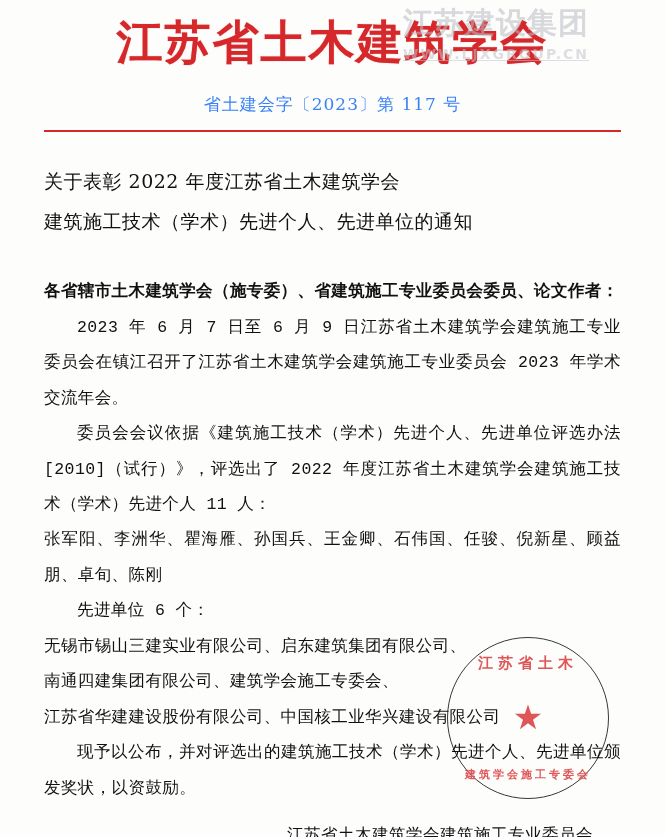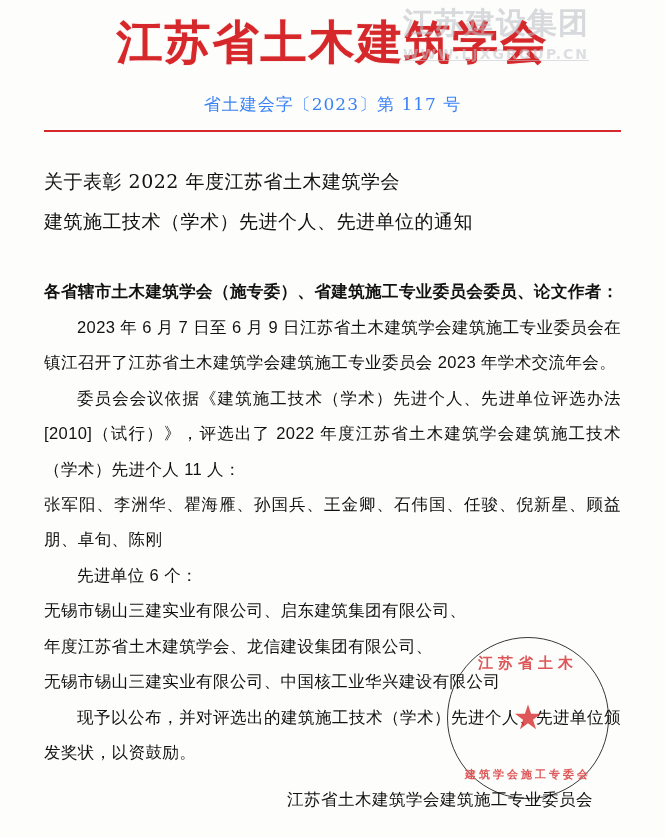--- a/index.html
+++ b/index.html
@@ -98,21 +98,21 @@
     font-family: "DejaVu Serif", serif;
     letter-spacing: 0.5px;
   }
   .subject div { white-space: nowrap; }
 
   .body-text {
     margin-top: 32px;
     font-size: 16.5px;
     color: #111;
     line-height: 2.15;
-    font-family: Liberation Sans, sans-serif;
+    font-family: Liberation Mono, monospace;
     letter-spacing: 0.4px;
   }
   .salutation {
     font-weight: bold;
     margin-bottom: 4px;
   }
   .para {
     text-indent: 2em;
     margin: 0;
     text-align: justify;
@@ -194,22 +194,22 @@
     <div>建筑施工技术（学术）先进个人、先进单位的通知</div>
   </div>
 
   <div class="body-text">
     <p class="para noindent salutation">各省辖市土木建筑学会（施专委）、省建筑施工专业委员会委员、论文作者：</p>
     <p class="para">2023 年 6 月 7 日至 6 月 9 日江苏省土木建筑学会建筑施工专业委员会在镇江召开了江苏省土木建筑学会建筑施工专业委员会 2023 年学术交流年会。</p>
     <p class="para">委员会会议依据《建筑施工技术（学术）先进个人、先进单位评选办法[2010]（试行）》，评选出了 2022 年度江苏省土木建筑学会建筑施工技术（学术）先进个人 11 人：</p>
     <p class="para noindent">张军阳、李洲华、瞿海雁、孙国兵、王金卿、石伟国、任骏、倪新星、顾益朋、卓旬、陈刚</p>
     <p class="para">先进单位 6 个：</p>
     <p class="para noindent">无锡市锡山三建实业有限公司、启东建筑集团有限公司、</p>
-    <p class="para noindent">年度江苏省土木建筑学会、龙信建设集团有限公司、</p>
-    <p class="para noindent">无锡市锡山三建实业有限公司、中国核工业华兴建设有限公司</p>
+    <p class="para noindent">南通四建集团有限公司、建筑学会施工专委会、</p>
+    <p class="para noindent">江苏省华建建设股份有限公司、中国核工业华兴建设有限公司</p>
     <p class="para">现予以公布，并对评选出的建筑施工技术（学术）先进个人、先进单位颁发奖状，以资鼓励。</p>
   </div>
 
   <div class="signature">
     <div>江苏省土木建筑学会建筑施工专业委员会</div>
 
   </div>
 
   <div class="seal">
     <div class="seal-text-top">江苏省土木</div>

